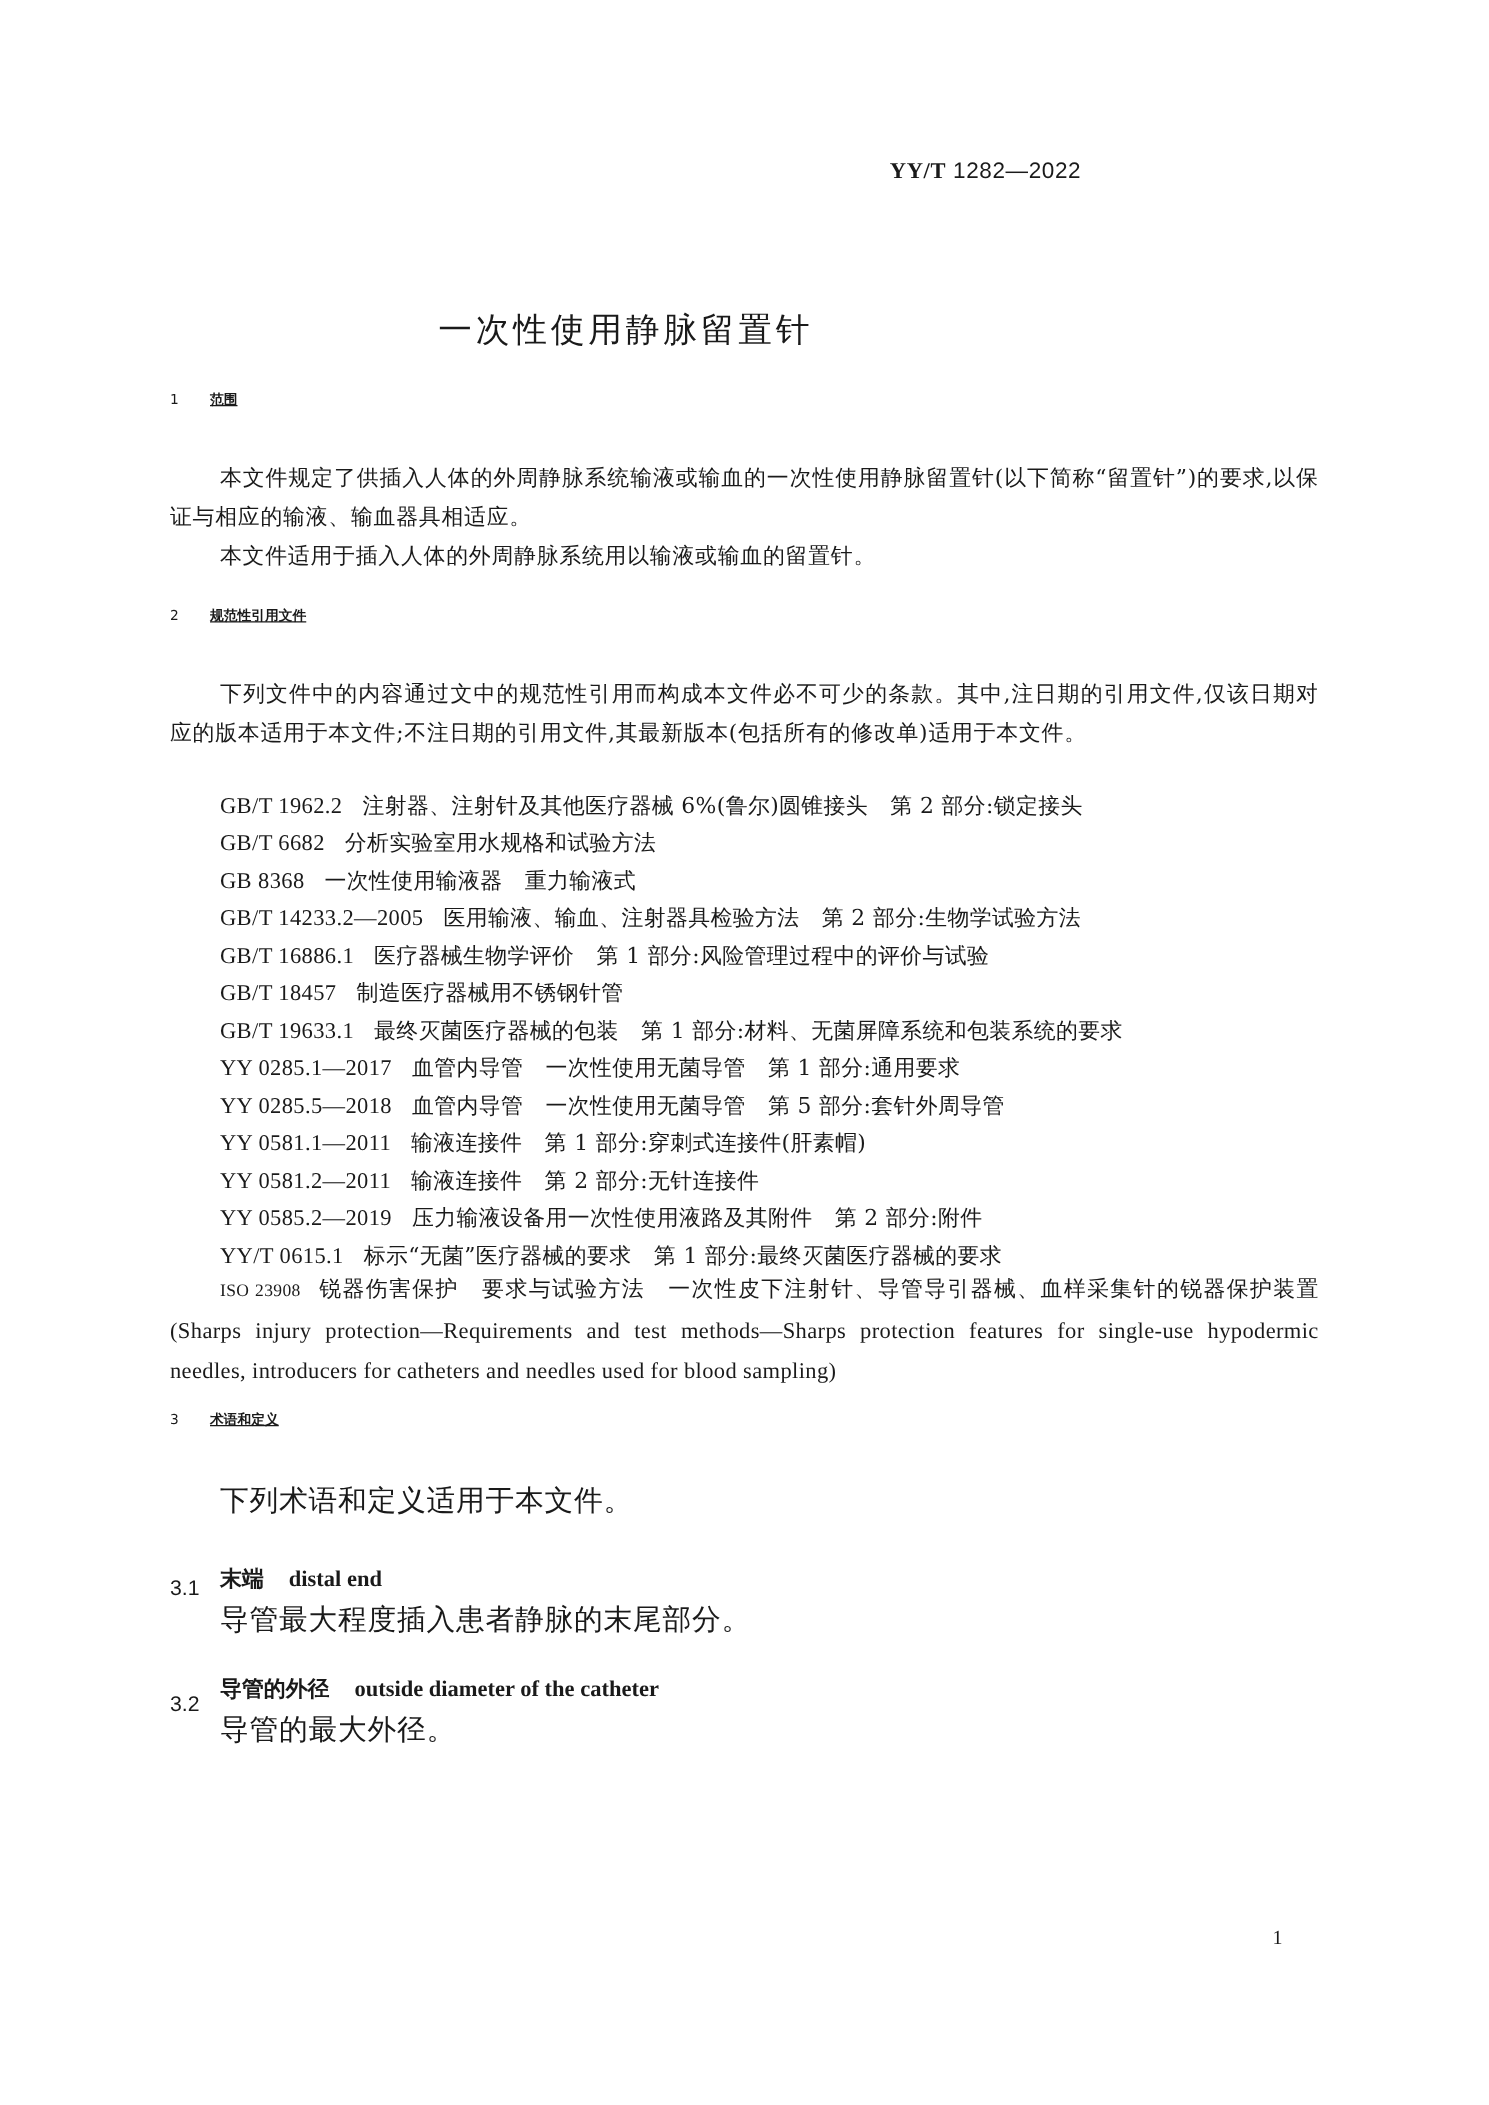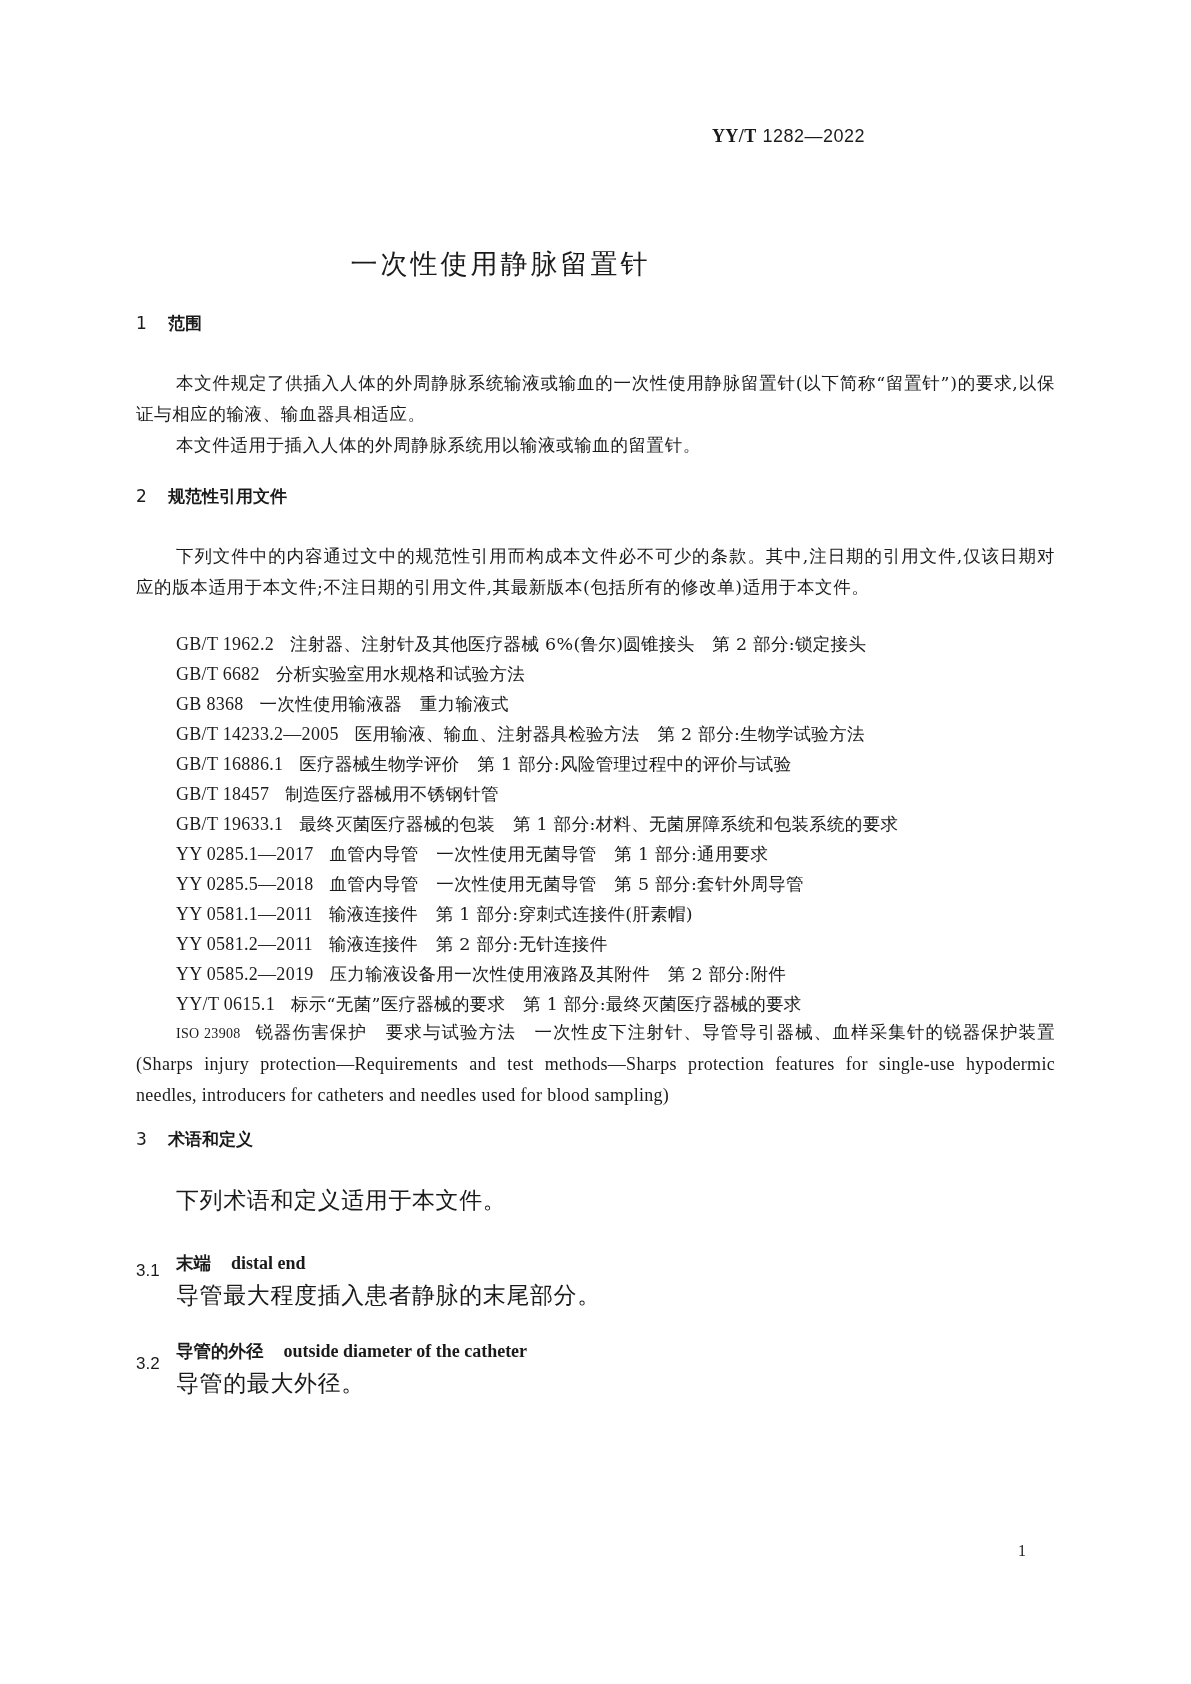--- a/index.html
+++ b/index.html
@@ -37,23 +37,24 @@
       top: 228px;
       text-align: center;
       font-size: 27px;
       font-family: "DejaVu Sans", sans-serif;
       letter-spacing: 3px;
       font-weight: 500;
       margin-top: 18px;
     }
     .sec-heading {
       left: 136px;
-      font-size: 17px;
+      font-size: 11px;
       font-family: "DejaVu Sans", sans-serif;
       font-weight: bold;
+      text-decoration: underline;
     }
     .sec-heading .num {
       display: inline-block;
       width: 32px;
       font-weight: normal;
     }
     .para {
       position: absolute;
       left: 136px;
       width: 919px;

